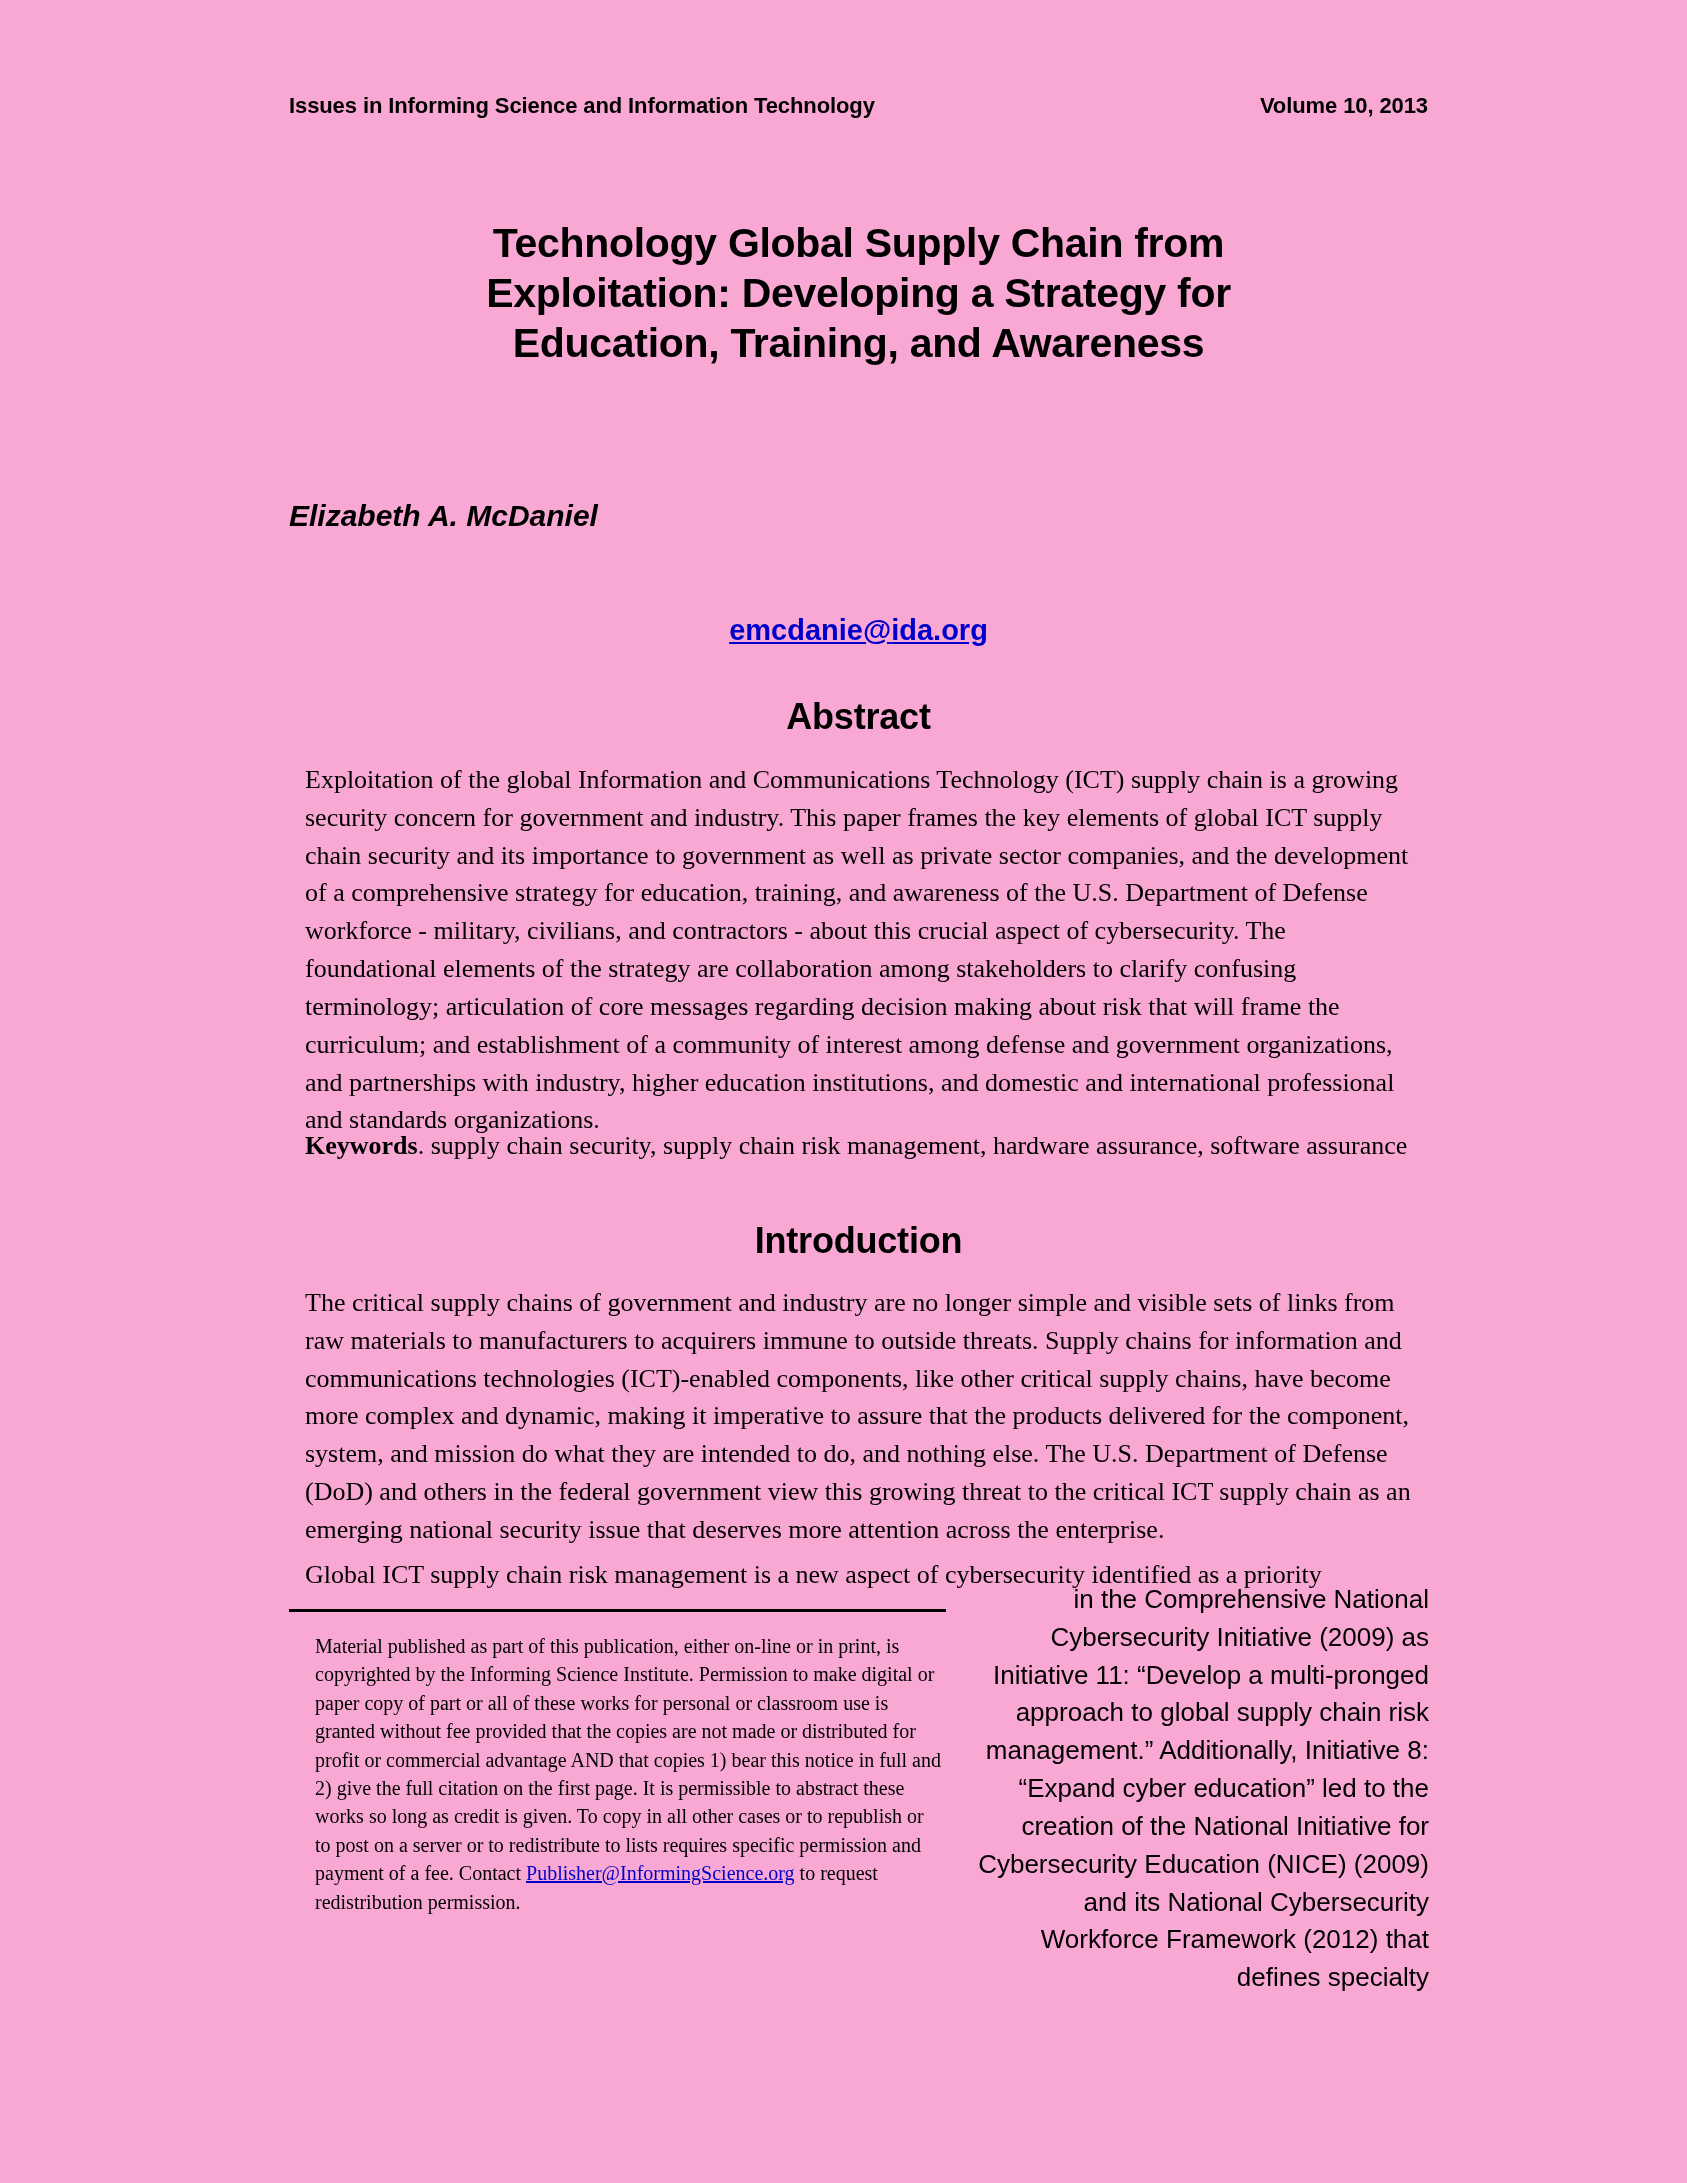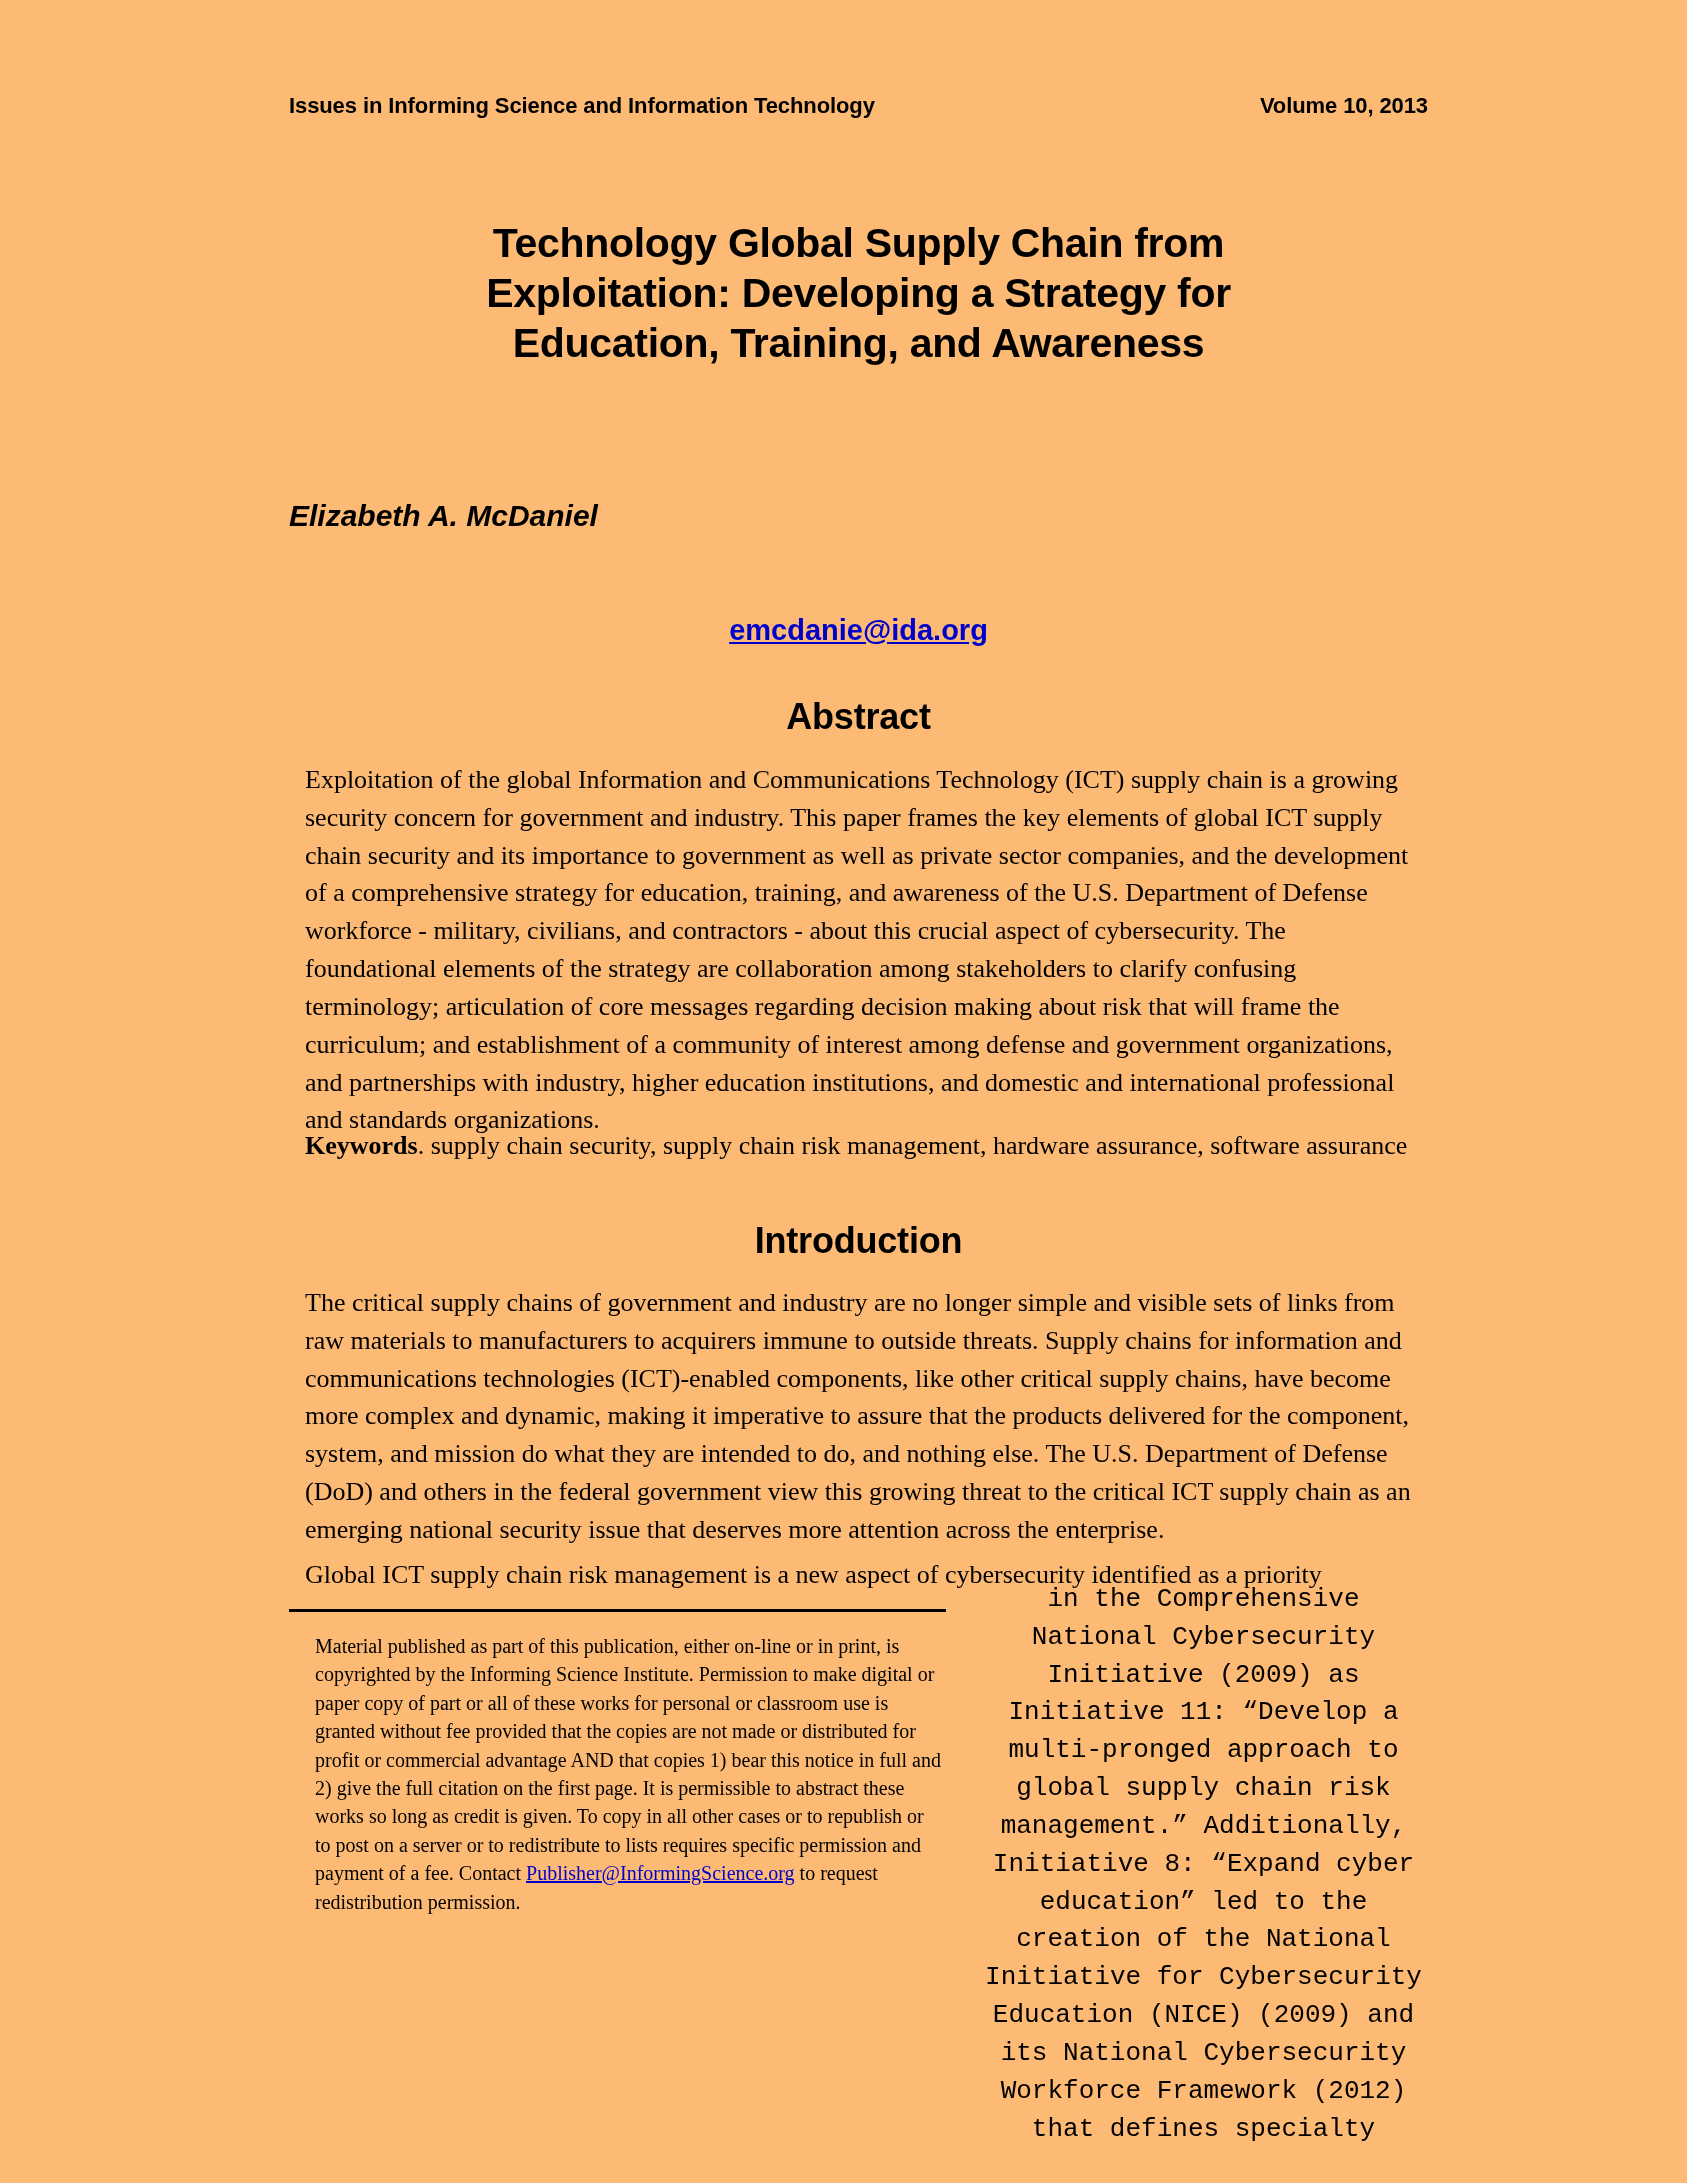--- a/index.html
+++ b/index.html
@@ -4,21 +4,21 @@
 <style>
   html, body {
     margin: 0;
     padding: 0;
     background: #ffffff;
   }
   .page {
     position: relative;
     width: 1687px;
     height: 2183px;
-    background: #fdba74;
+    background: #f9a8d4;
     box-sizing: border-box;
     overflow: hidden;
     font-family: "Liberation Serif", "DejaVu Serif", serif;
     color: #000000;
   }
 
   
   .running-head {
     position: absolute;
     left: 289px;
@@ -138,24 +138,24 @@
     text-decoration: underline;
     text-underline-offset: 1.3px;
   }
 
   
   .wrap-right {
     position: absolute;
     left: 978px;
     top: 1581px;
     width: 451px;
-    font-family: Liberation Mono, monospace;
+    font-family: Liberation Sans, sans-serif;
     font-size: 26px;
     line-height: 1.455;
-    text-align: center;
+    text-align: right;
   }
   .wrap-right p { margin: 0; }
 </style>
 </head>
 <body>
 
 <div class="page">
 
   <div class="running-head">
     <span class="rh-left">Issues in Informing Science and Information Technology</span>

